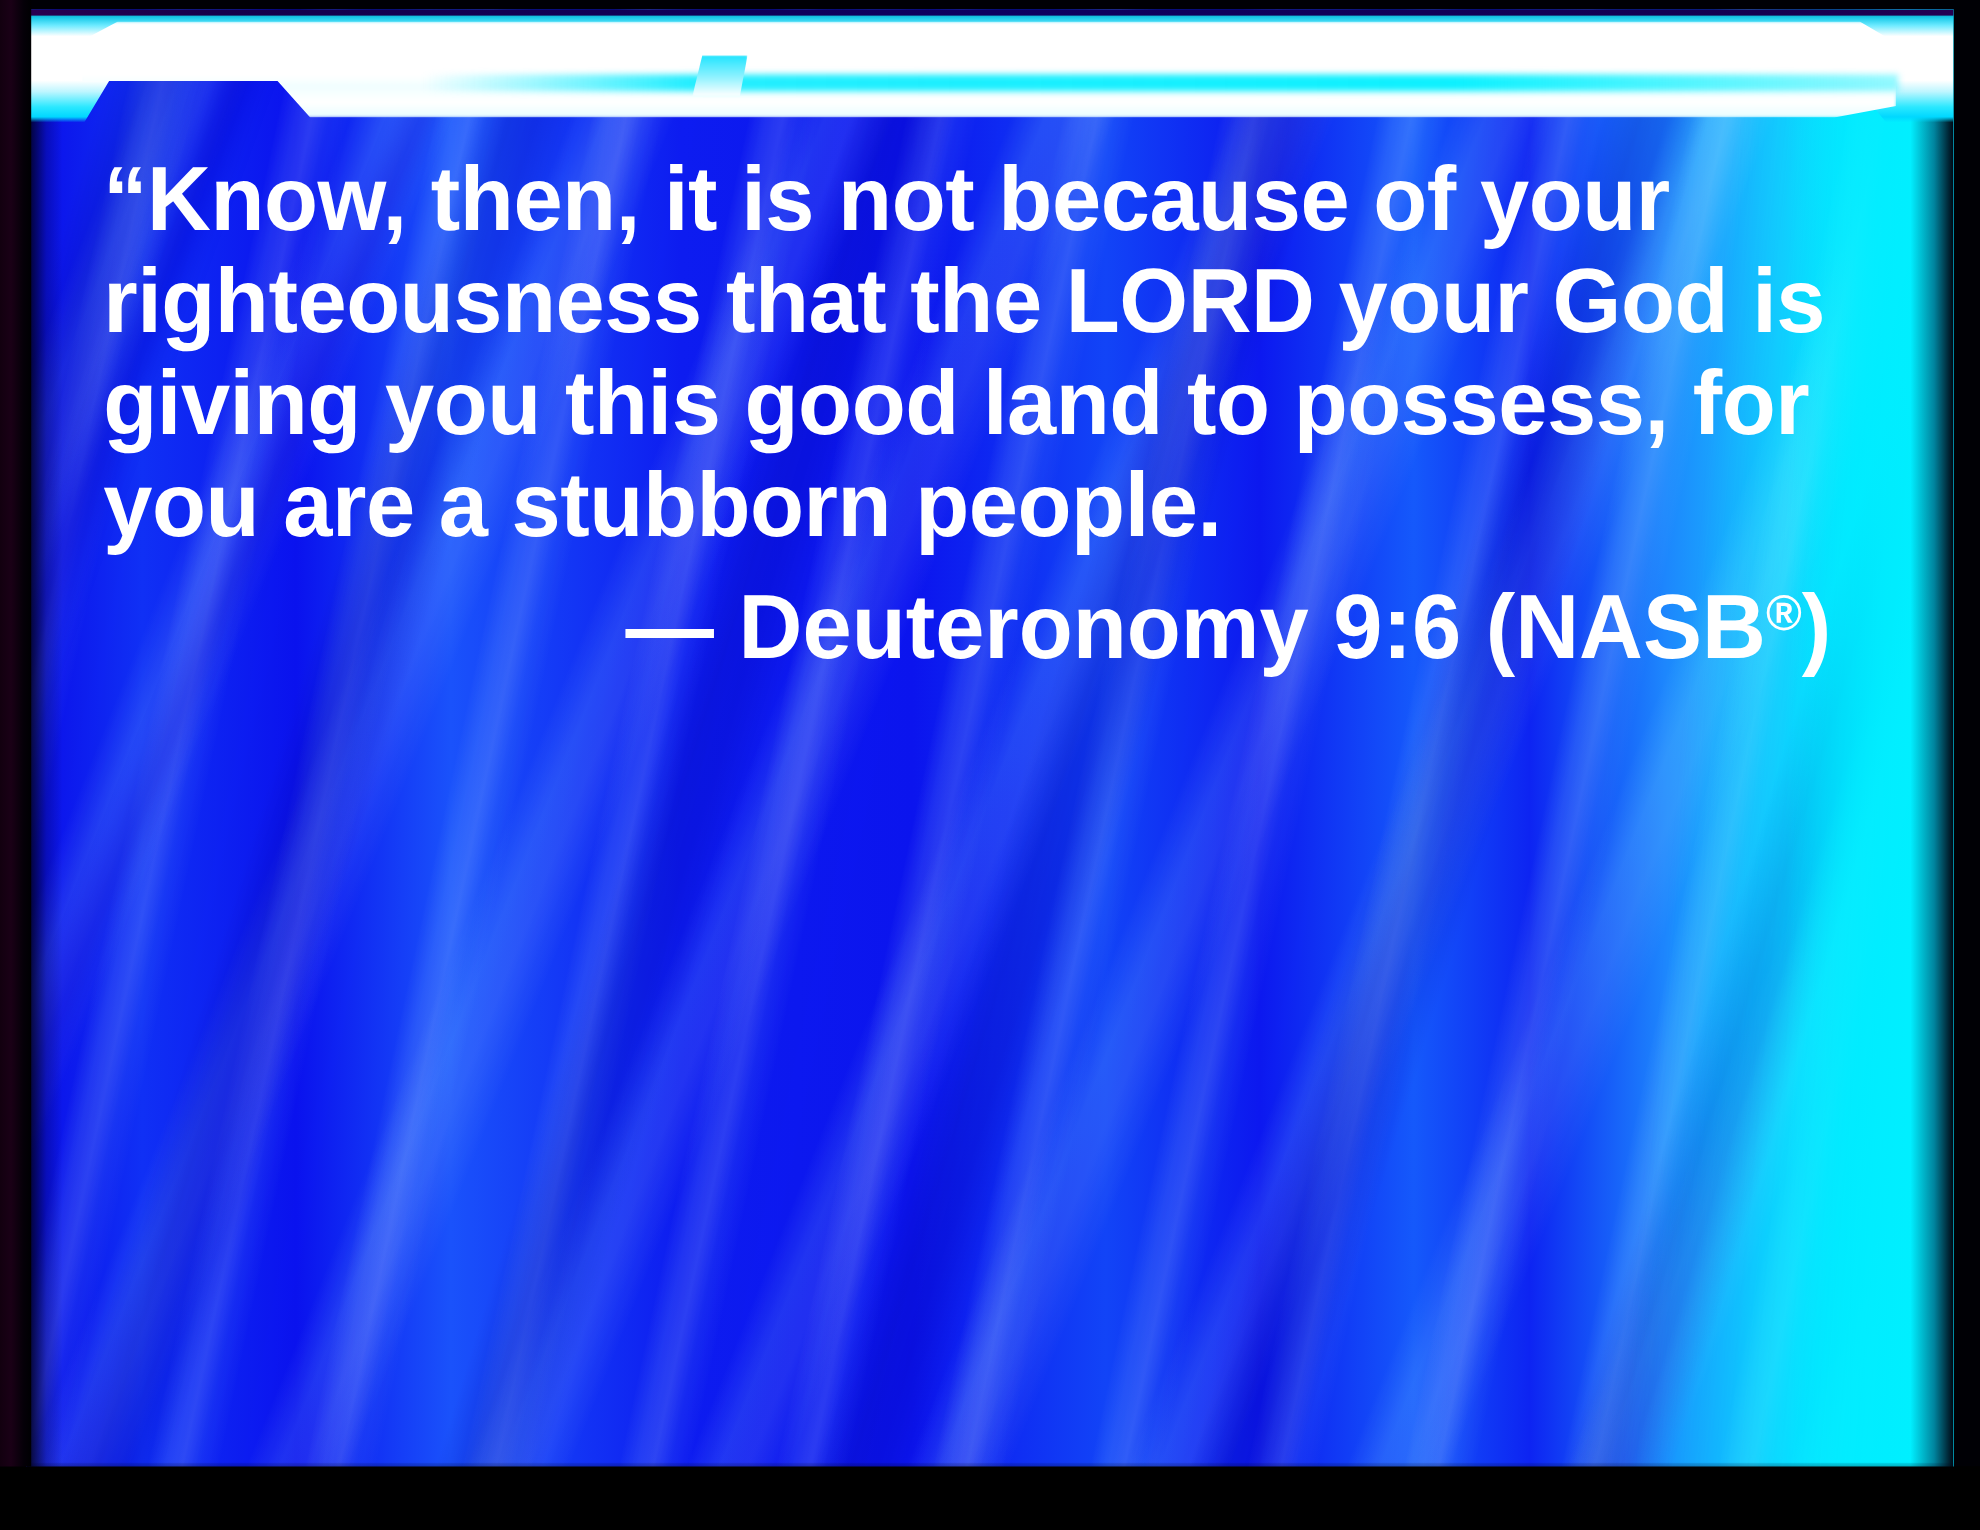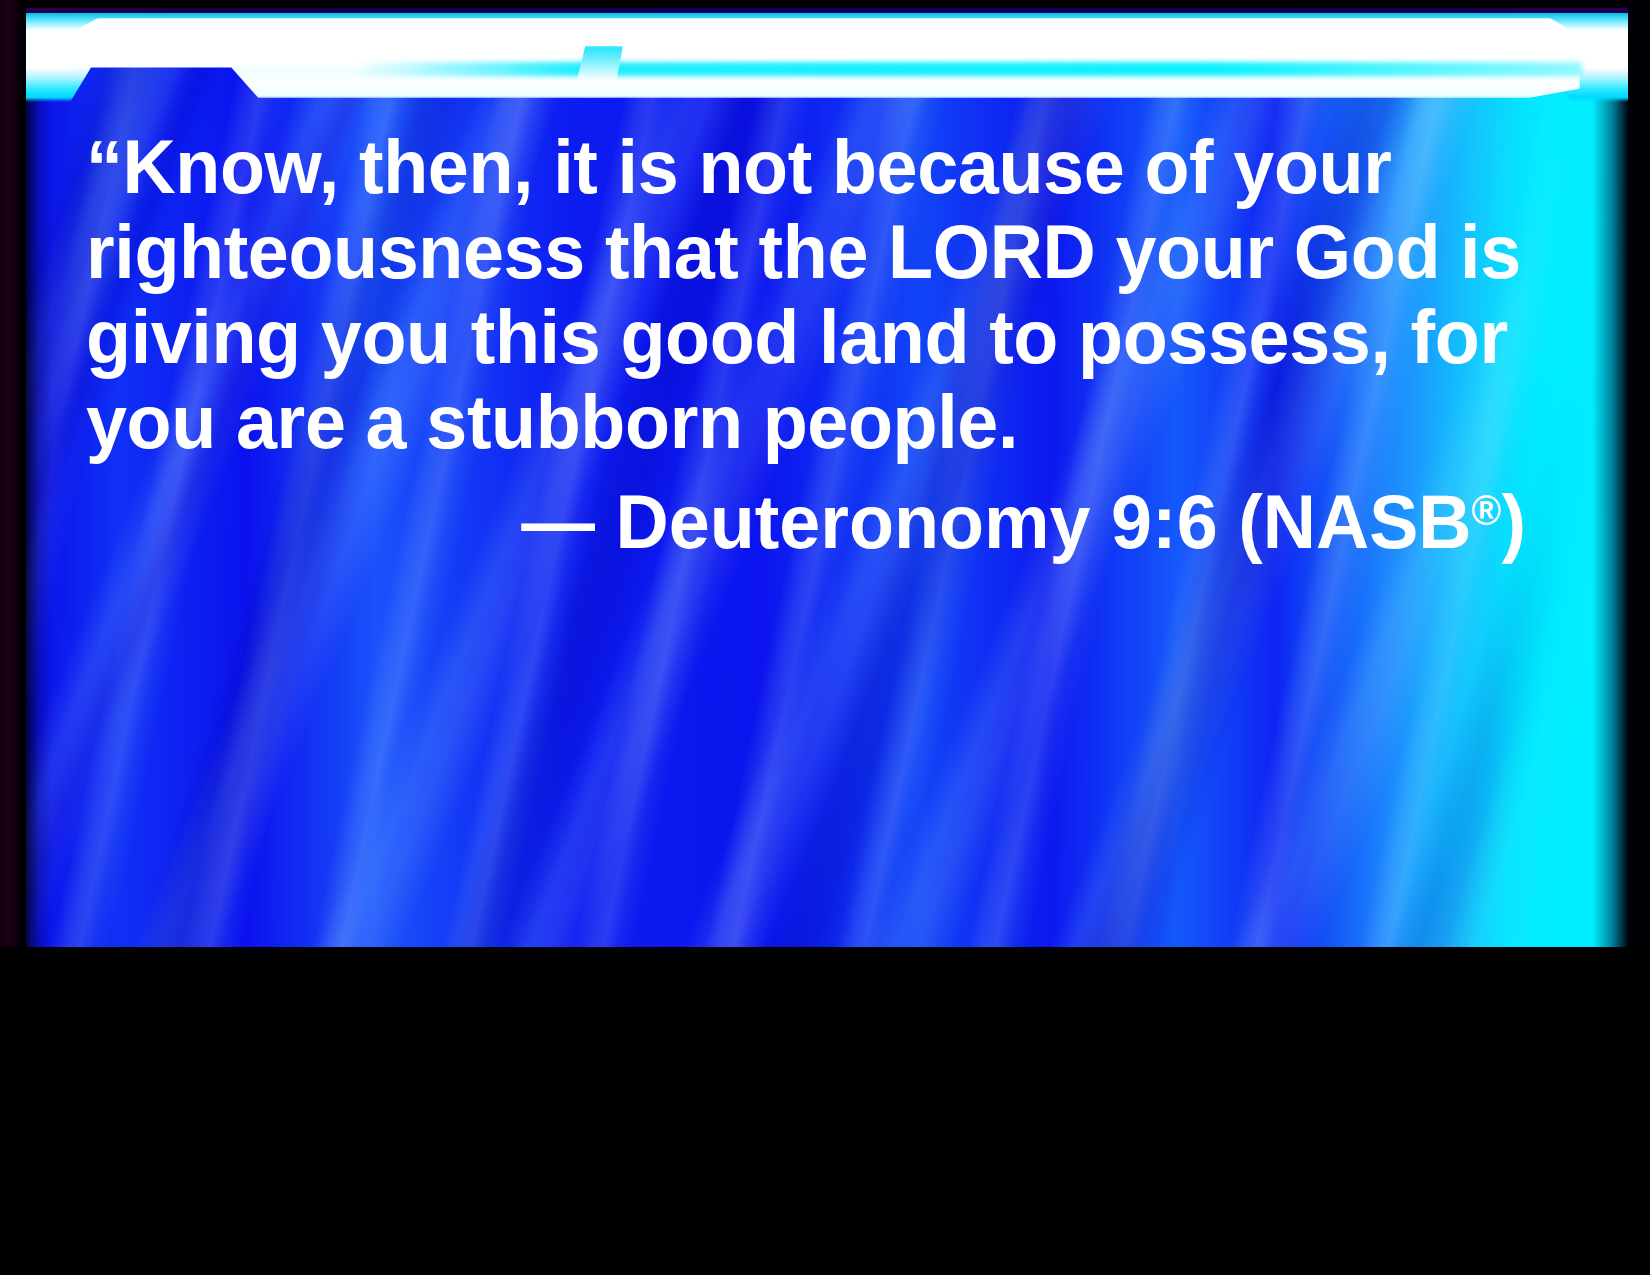--- a/index.html
+++ b/index.html
@@ -9,21 +9,21 @@
   }
   body {
     width: 1650px;
     height: 1275px;
     overflow: hidden;
   }
 
   #slide {
     position: relative;
     width: 1650px;
-    height: 947px;
+    height: 1222px;
     background: #000000;
     overflow: hidden;
     font-family: "Liberation Sans", "DejaVu Sans", sans-serif;
   }
 
   
   .frame-black {
     position: absolute;
     inset: 0;
     background: #000005;

